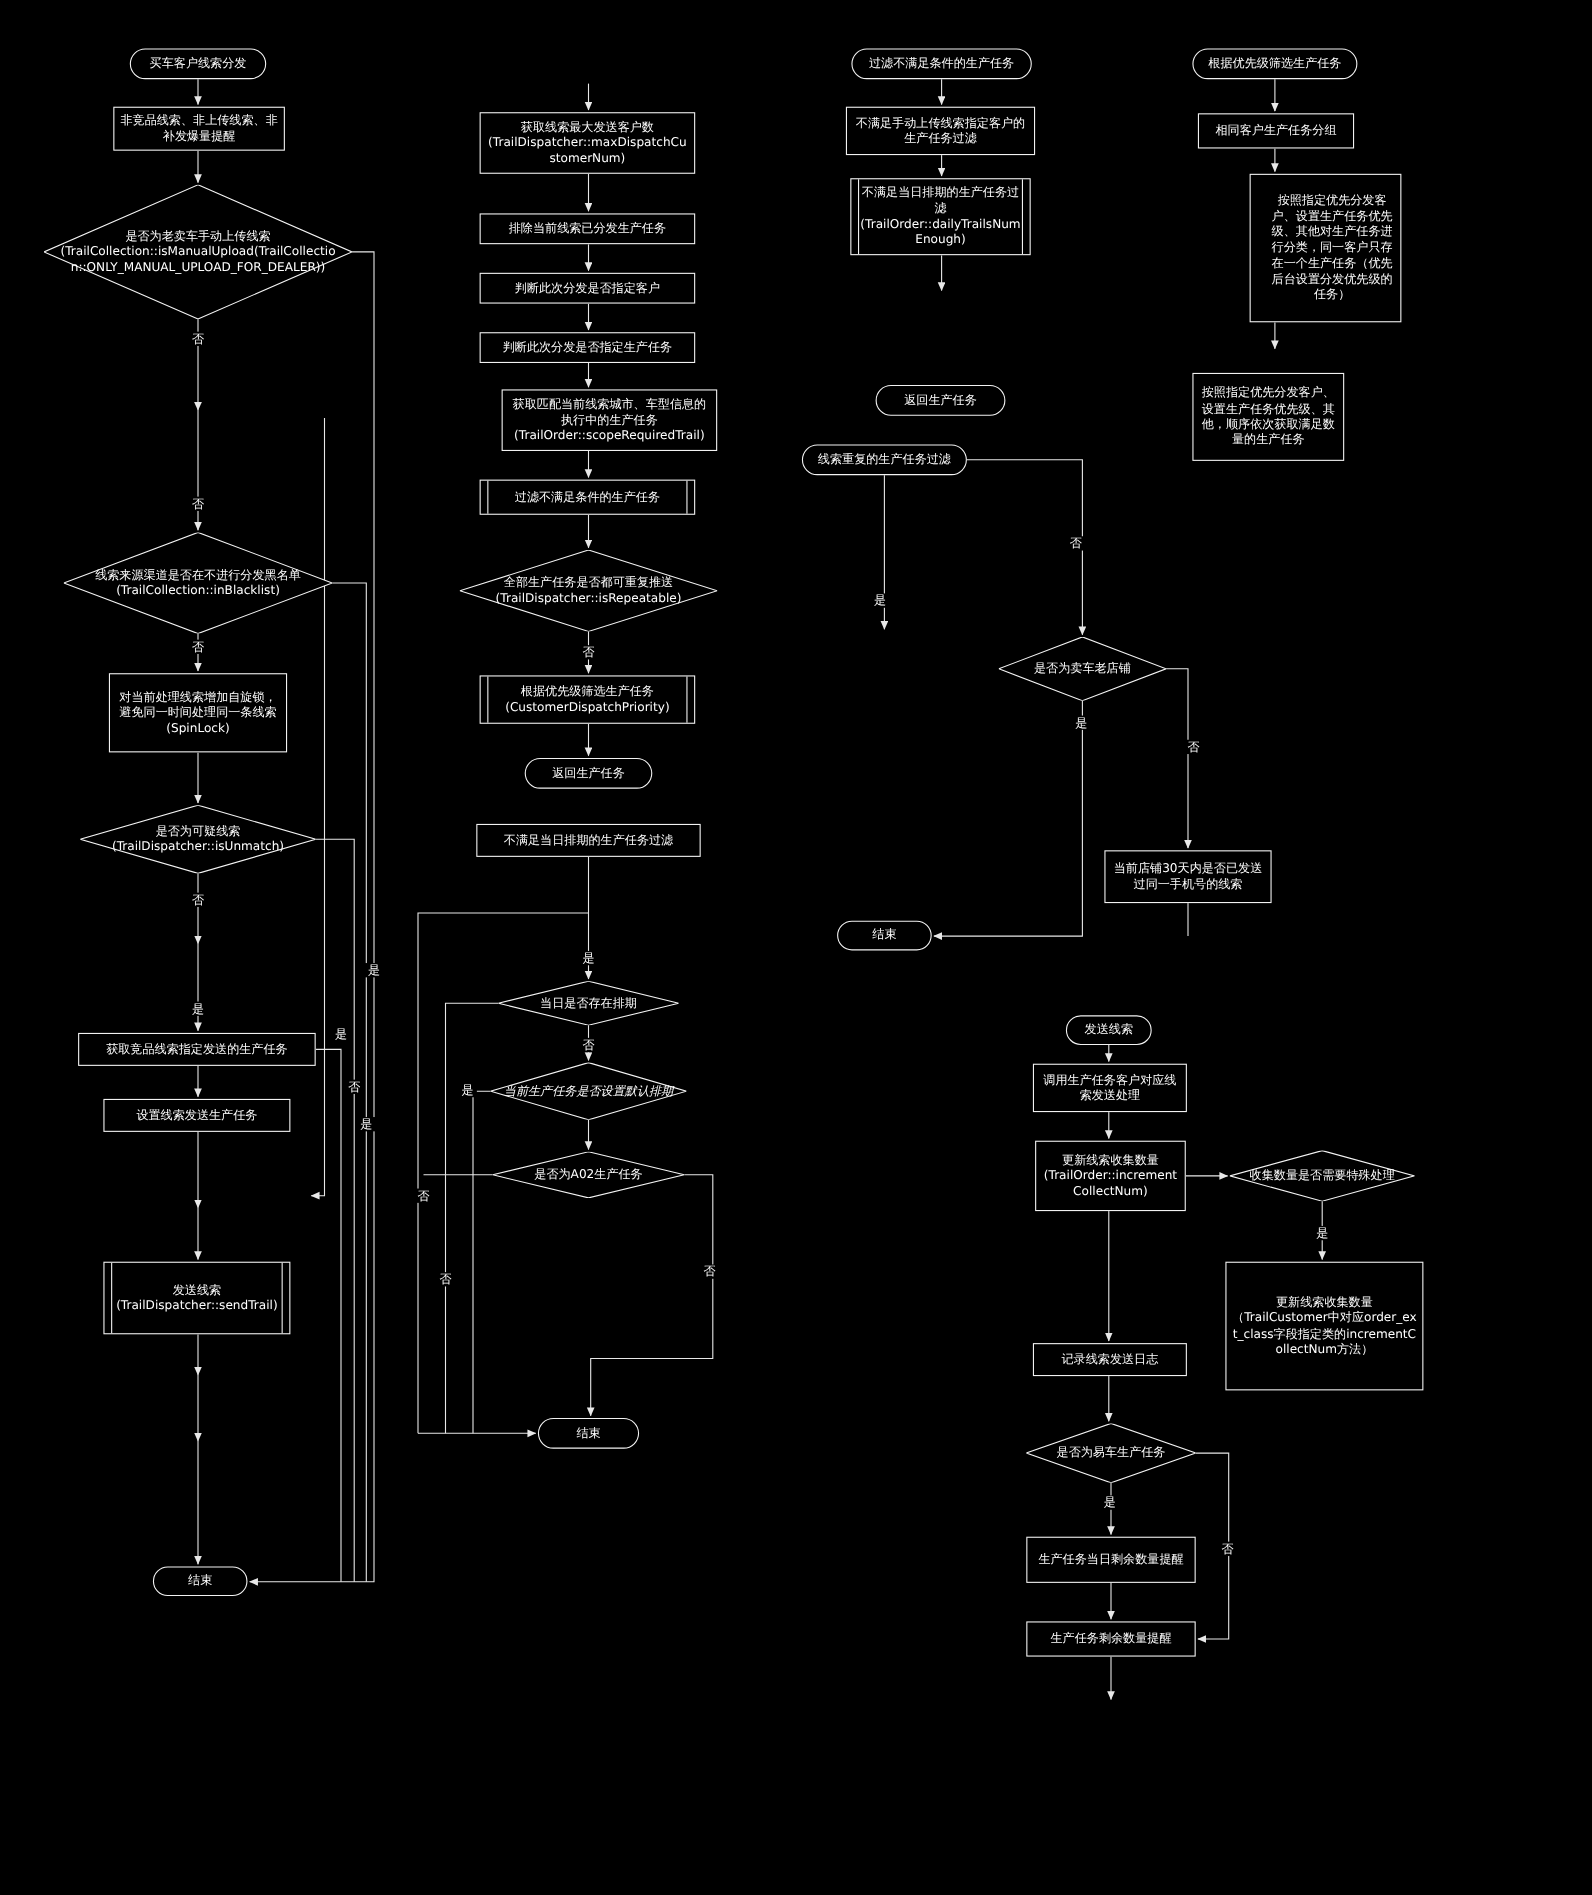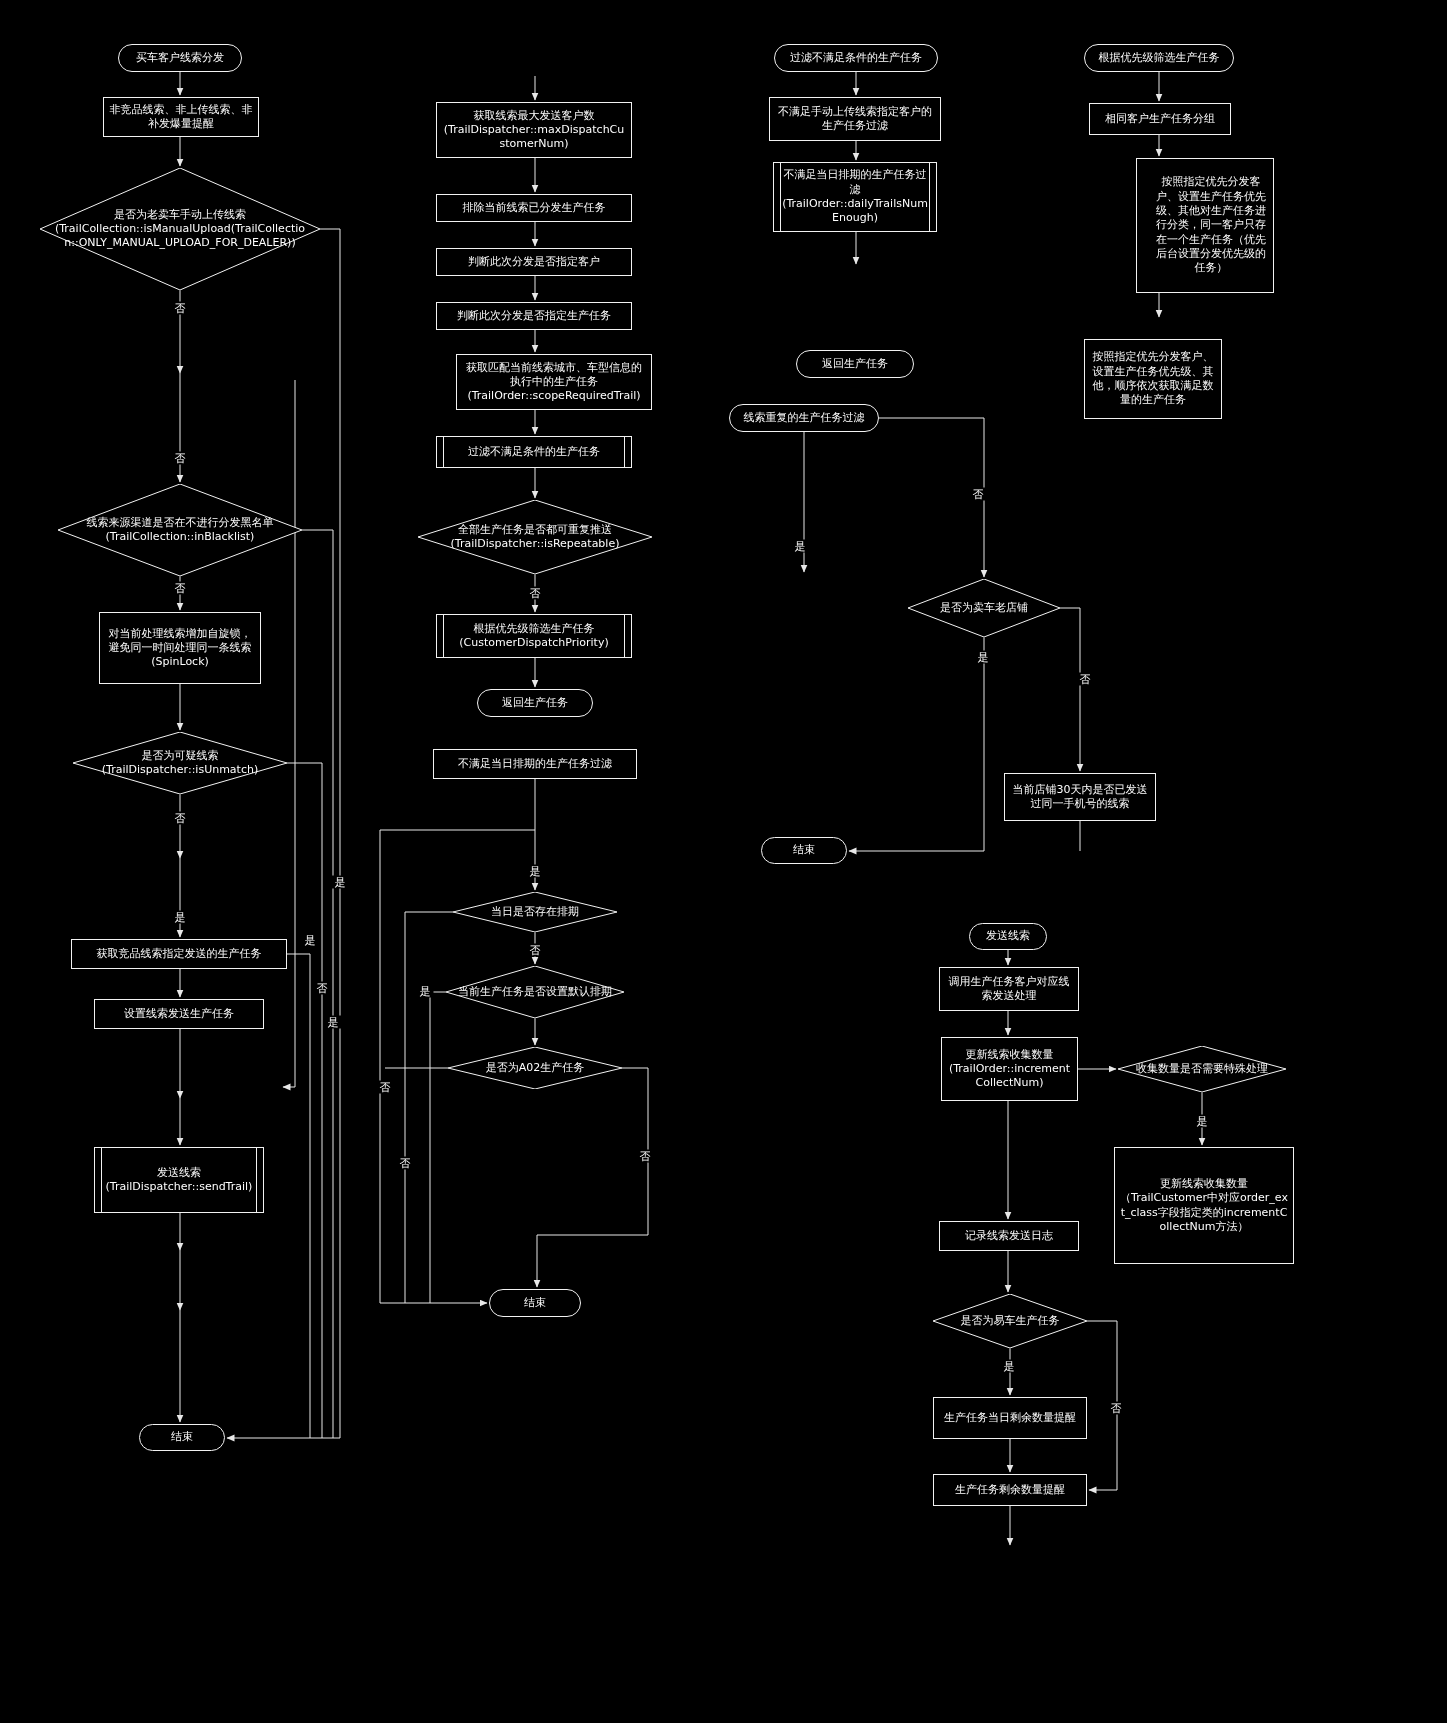--- a/index.html
+++ b/index.html
@@ -171,21 +171,21 @@
       </div>
       <div class="node process" style="left: 433px; top: 749px; width: 204px; height: 30px;">
         <span class="node-text">不满足当日排期的生产任务过滤</span>
       </div>
       <div class="node decision" style="left: 453px; top: 892px; width: 164px; height: 40px;">
         <svg viewBox="0 0 100 100" preserveAspectRatio="none">
           <polygon points="50,0 100,50 50,100 0,50" fill="#000000" stroke="#f2f2f2" vector-effect="non-scaling-stroke"></polygon>
         </svg>
         <span class="node-text">当日是否存在排期</span>
       </div>
-      <div class="node decision" style="left: 446px; top: 966px; width: 178px; height: 52px;">
+      <div class="node decision" style="left: 446px; top: 966px; width: 178px; height: 52px; font-style: italic;">
         <svg viewBox="0 0 100 100" preserveAspectRatio="none">
           <polygon points="50,0 100,50 50,100 0,50" fill="#000000" stroke="#f2f2f2" vector-effect="non-scaling-stroke"></polygon>
         </svg>
         <span class="node-text">当前生产任务是否设置默认排期</span>
       </div>
       <div class="node decision" style="left: 448px; top: 1047px; width: 174px; height: 42px;">
         <svg viewBox="0 0 100 100" preserveAspectRatio="none">
           <polygon points="50,0 100,50 50,100 0,50" fill="#000000" stroke="#f2f2f2" vector-effect="non-scaling-stroke"></polygon>
         </svg>
         <span class="node-text">是否为A02生产任务</span>

